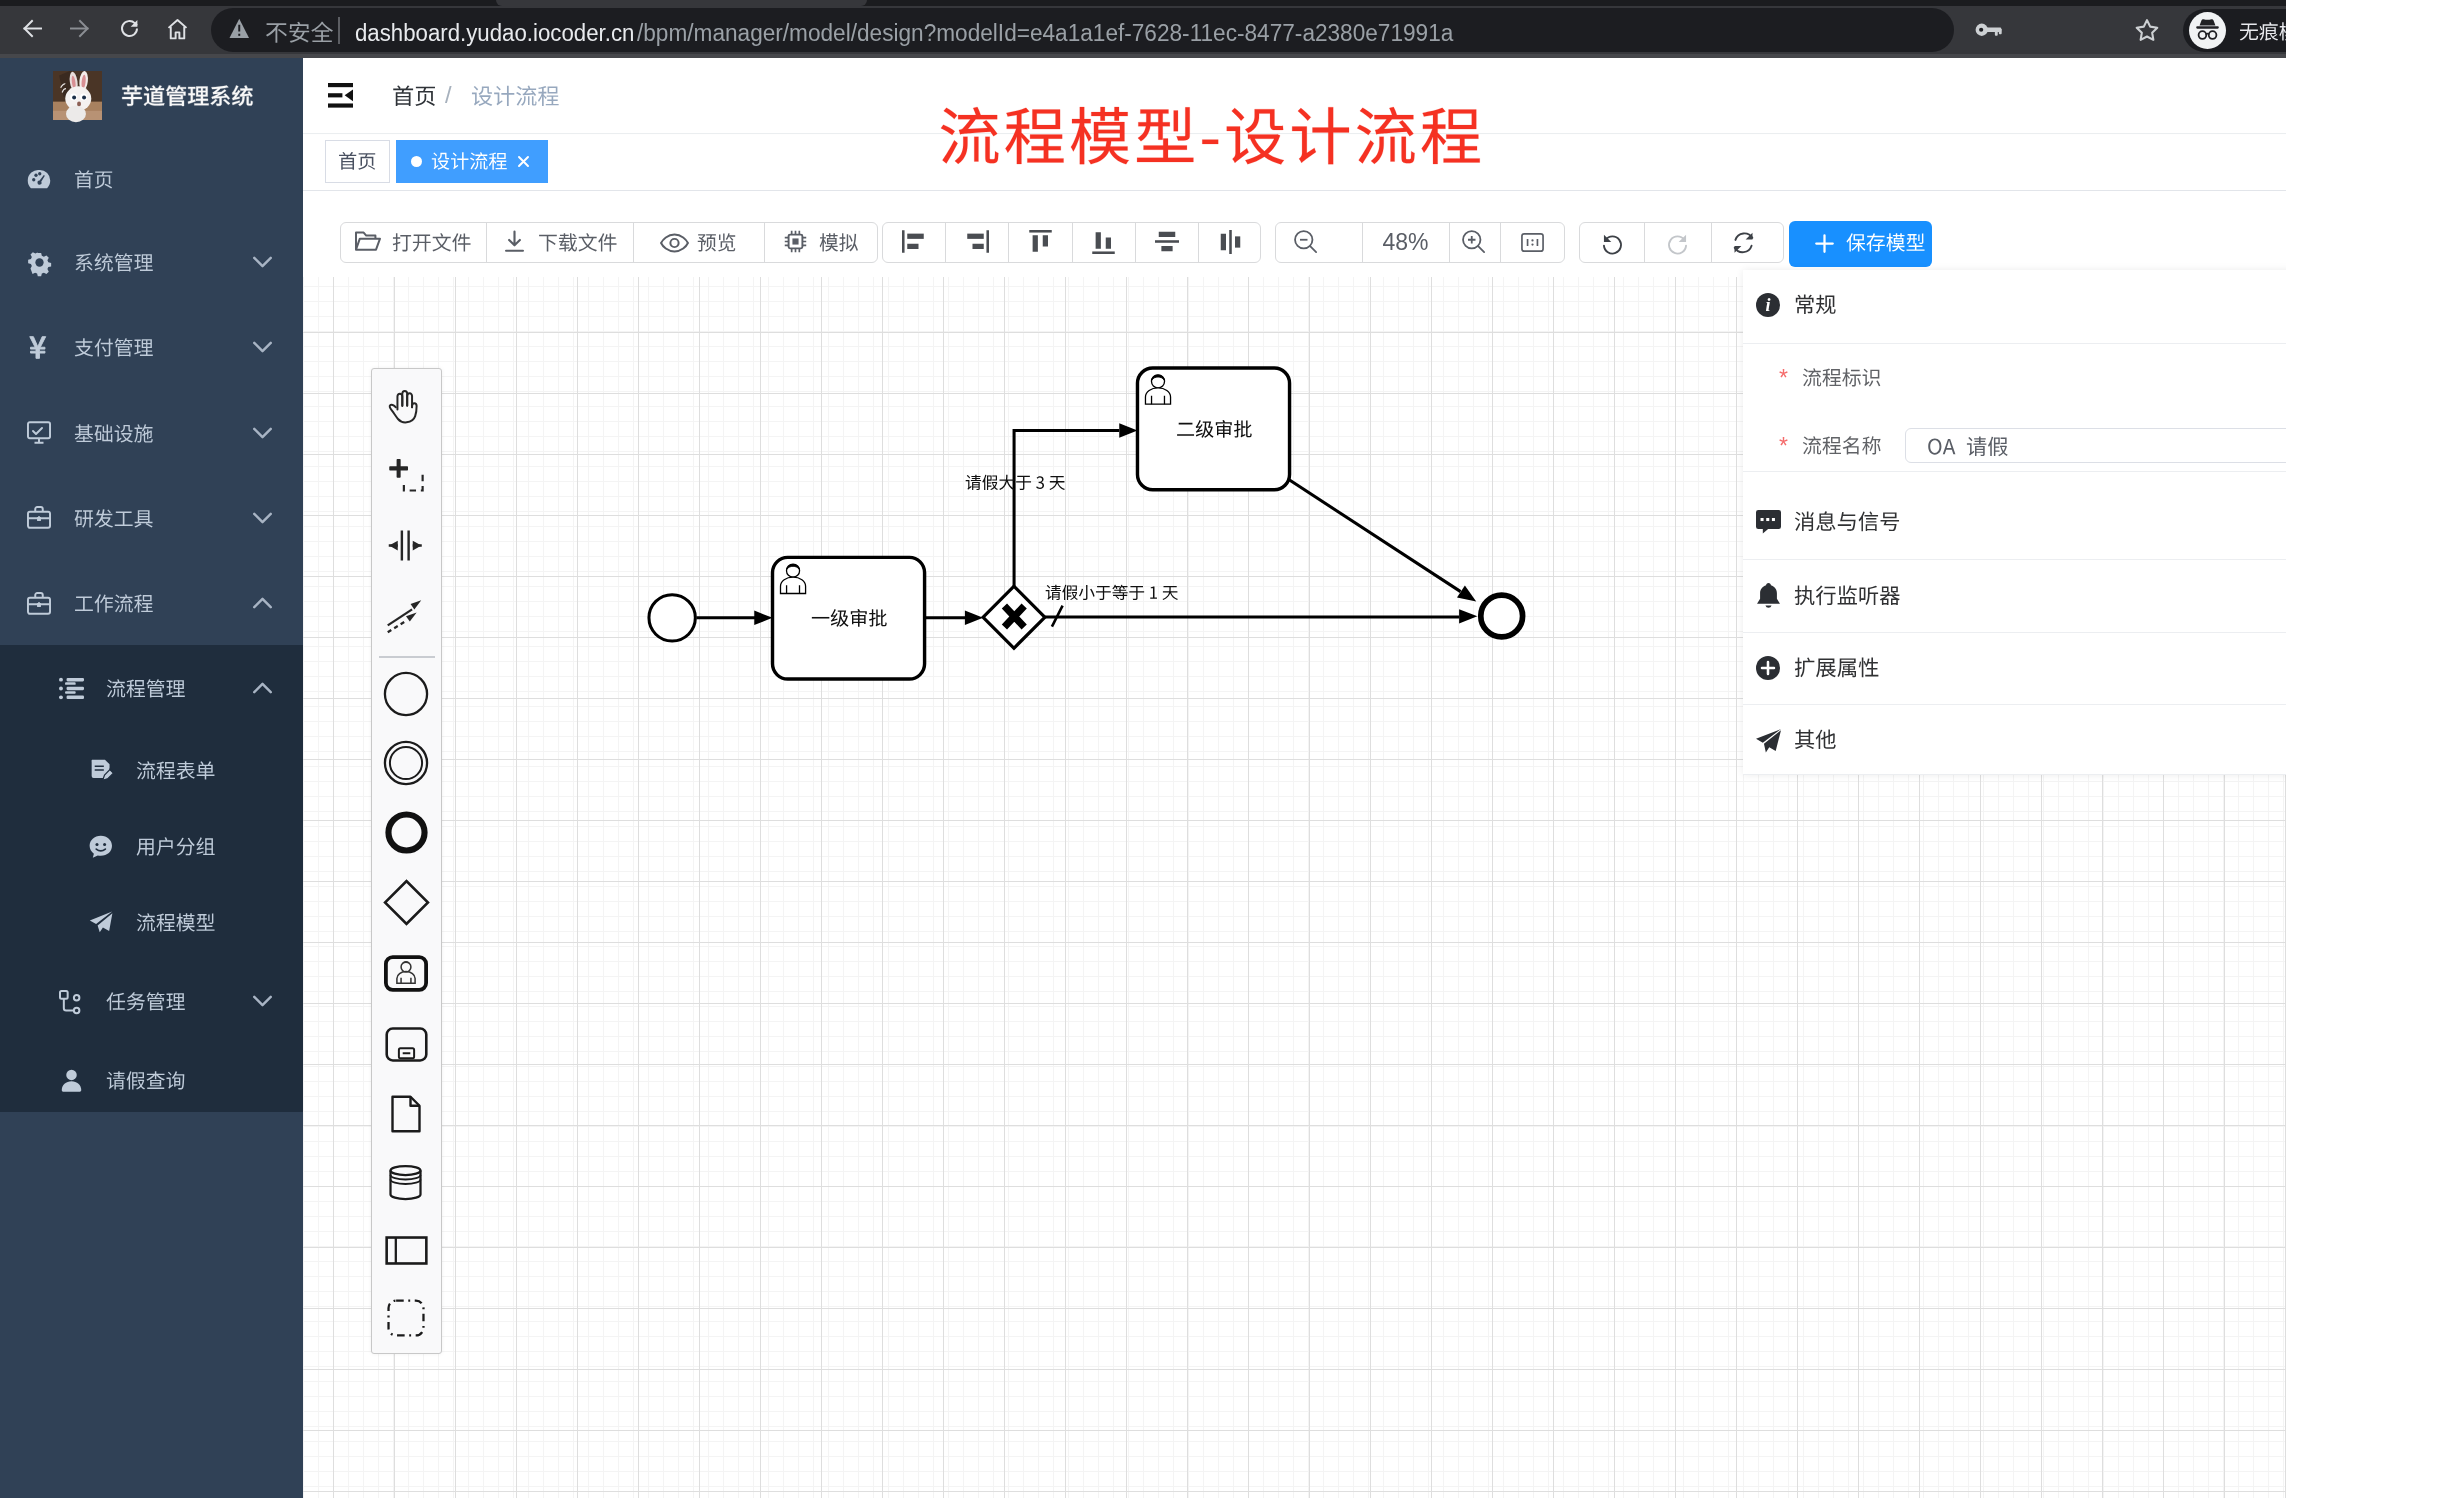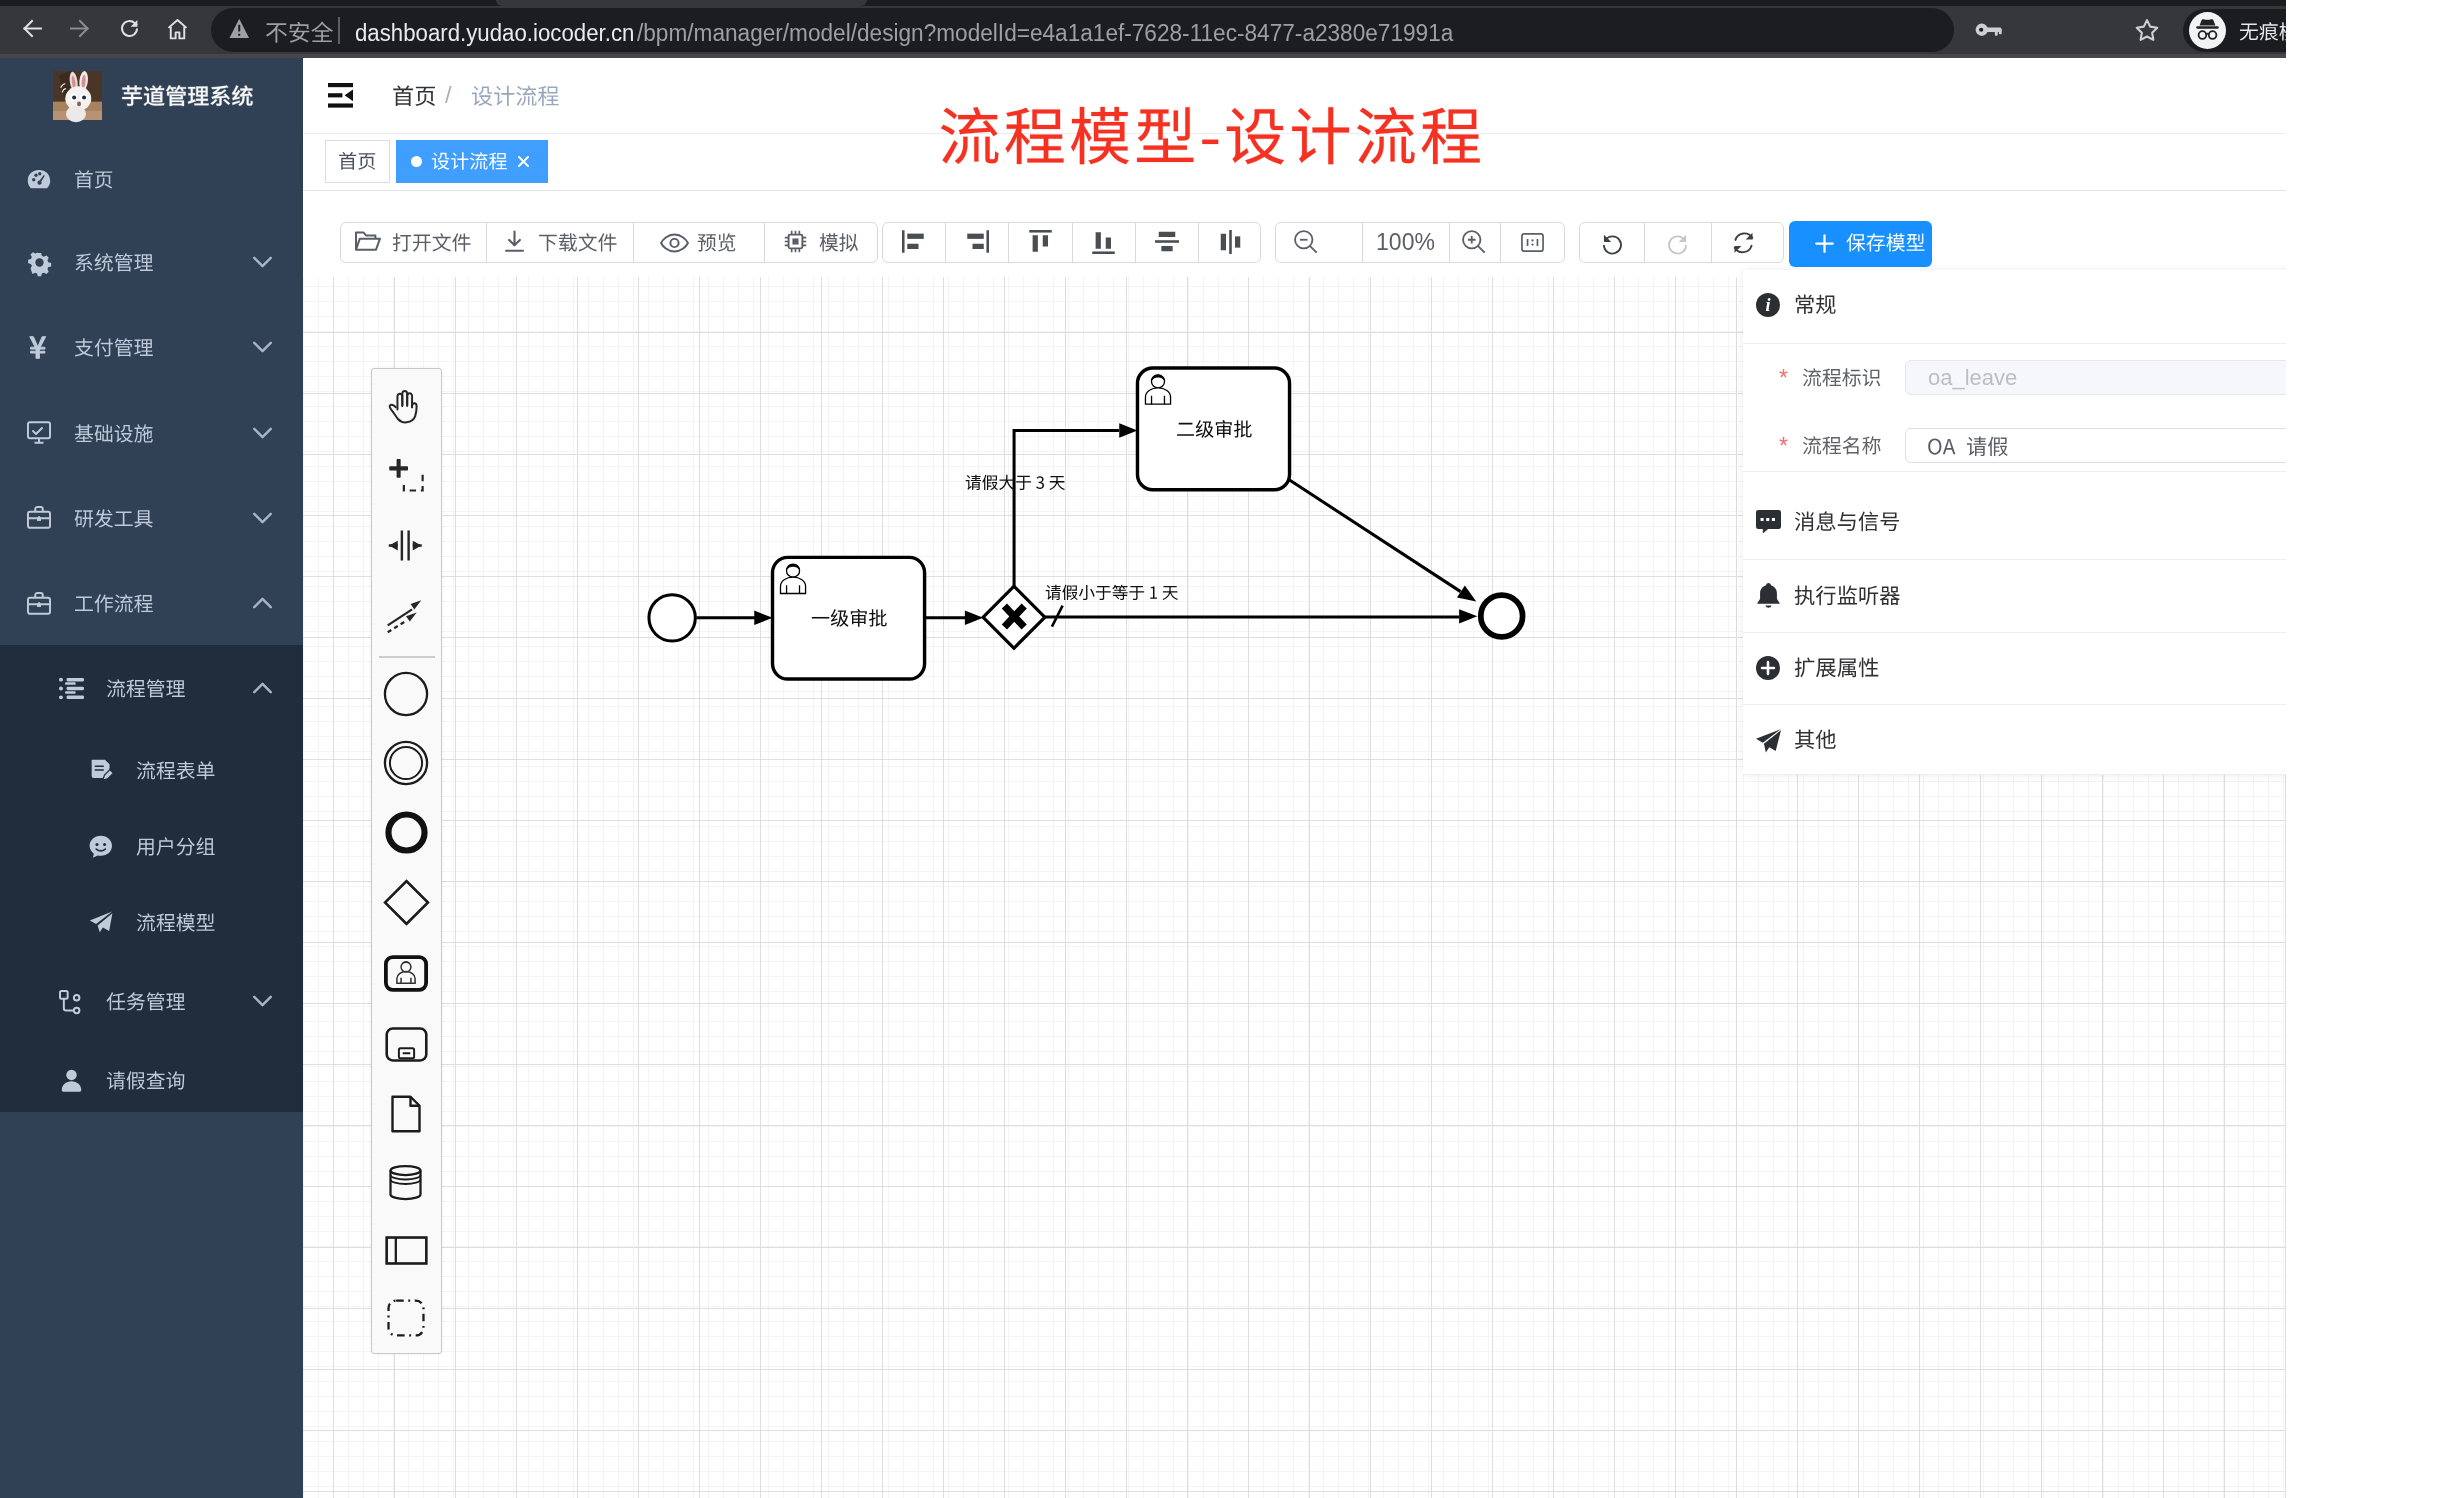--- a/index.html
+++ b/index.html
@@ -561,21 +561,21 @@
     <div class="cellline" style="left:1362px;top:223px;height:40px"></div>
     <div class="cellline" style="left:1449px;top:223px;height:40px"></div>
     <div class="cellline" style="left:1500px;top:223px;height:40px"></div>
     <svg class="t" style="left:1294px;top:230px;width:24px;height:24px" viewBox="0 0 32 32">
       <g fill="none" stroke="#5a5e66" stroke-width="2.4">
         <circle cx="13" cy="13" r="11.6"></circle>
         <path d="M21.5 21.5 29.5 29.5" stroke-linecap="round"></path>
         <path d="M8 13h10"></path>
       </g>
     </svg>
-    <div class="abs" style="left:1362px;top:222px;width:87px;height:41px;font-size:23px;color:#5a5e66;text-align:center;line-height:41px">100%</div>
+    <div class="abs" style="left:1362px;top:222px;width:87px;height:41px;font-size:23px;color:#5a5e66;text-align:center;line-height:41px">48%</div>
     <svg class="t" style="left:1462px;top:230px;width:24px;height:24px" viewBox="0 0 32 32">
       <g fill="none" stroke="#5a5e66" stroke-width="2.4">
         <circle cx="13" cy="13" r="11.6"></circle>
         <path d="M21.5 21.5 29.5 29.5" stroke-linecap="round"></path>
         <path d="M8 13h10M13 8v10"></path>
       </g>
     </svg>
     <svg class="t" style="left:1521px;top:233px;width:23px;height:19px" viewBox="0 0 30 25">
       <g fill="none" stroke="#5a5e66" stroke-width="2.2">
         <rect x="1.1" y="1.1" width="27.8" height="22.8" rx="3"></rect>
@@ -782,21 +782,20 @@
     <svg class="t" style="left:2423px;top:298px;width:23px;height:18px" viewBox="3186 392 30 24">
       <path d="M3190 398.5 l11 11 11 -11" fill="none" stroke="#8f9399" stroke-width="3.2" stroke-linecap="round" stroke-linejoin="round"></path>
     </svg>
     <div class="abs" style="left:1779px;top:365px;font-size:23px;color:#f56c6c;z-index:11">*</div>
     <svg class="t" style="left:1802px;top:365px;width:81px;height:27px;z-index:11;" viewBox="0 0 106.0 35.1">
       <use href="#g6d41" transform="translate(0.0 26.0) scale(0.026000 -0.026000)" fill="#606266"></use>
       <use href="#g7a0b" transform="translate(26.0 26.0) scale(0.026000 -0.026000)" fill="#606266"></use>
       <use href="#g6807" transform="translate(52.0 26.0) scale(0.026000 -0.026000)" fill="#606266"></use>
       <use href="#g8bc6" transform="translate(78.0 26.0) scale(0.026000 -0.026000)" fill="#606266"></use>
     </svg>
-    <div class="inp" style="top:360px;background:#f5f7fa;border:0.8px solid #e4e7ed;color:#b9bec7;z-index:11">oa_leave</div>
     <div class="abs" style="left:1779px;top:433px;font-size:23px;color:#f56c6c;z-index:11">*</div>
     <svg class="t" style="left:1802px;top:433px;width:81px;height:27px;z-index:11;" viewBox="0 0 106.0 35.1">
       <use href="#g6d41" transform="translate(0.0 26.0) scale(0.026000 -0.026000)" fill="#606266"></use>
       <use href="#g7a0b" transform="translate(26.0 26.0) scale(0.026000 -0.026000)" fill="#606266"></use>
       <use href="#g540d" transform="translate(52.0 26.0) scale(0.026000 -0.026000)" fill="#606266"></use>
       <use href="#g79f0" transform="translate(78.0 26.0) scale(0.026000 -0.026000)" fill="#606266"></use>
     </svg>
     <div class="inp" style="top:428px;background:#fff;border:0.8px solid #dcdfe6;z-index:11"></div>
     <svg class="t" style="left:1927px;top:433px;width:30px;height:29px;z-index:12;" viewBox="0 0 39.8 37.8">
       <use href="#g4f" transform="translate(0.0 28.0) scale(0.028000 -0.028000)" fill="#5a5e66"></use>

